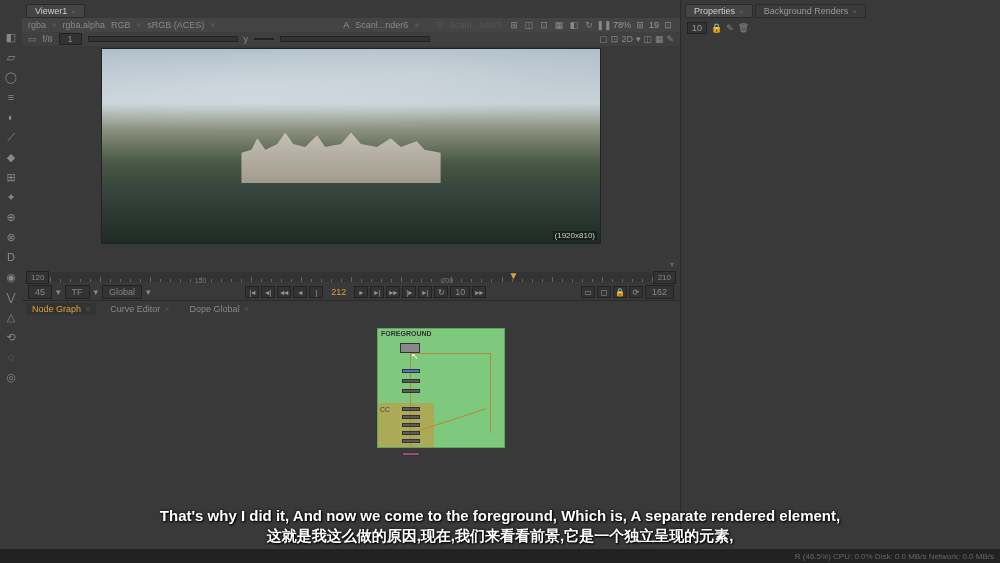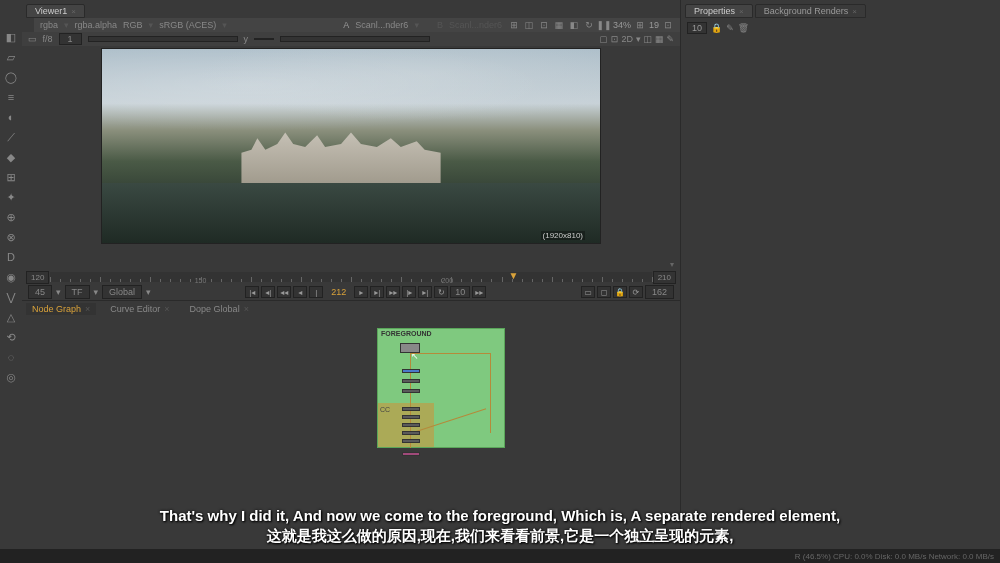--- a/index.html
+++ b/index.html
@@ -6,33 +6,33 @@
 body { background: #393939; color: #aaa; font-size: 10px; overflow: hidden; width: 1000px; height: 563px; position: relative; }
 .root { display: flex; height: 530px; }
 .left-toolbar { width: 22px; background: #393939; display: flex; flex-direction: column; gap: 6px; padding-top: 30px; align-items: center; }
 .left-toolbar .tool { width: 14px; height: 14px; color: #888; display: flex; align-items: center; justify-content: center; cursor: pointer; font-size: 11px; }
 .main-col { flex: 1; display: flex; flex-direction: column; min-width: 0; }
 .right-col { width: 320px; background: #393939; border-left: 1px solid #2a2a2a; }
 .tabs { display: flex; height: 18px; background: #393939; align-items: flex-end; padding: 0 4px; gap: 2px; }
 .tab { padding: 1px 8px; background: #3a3a3a; border: 1px solid #2a2a2a; border-radius: 2px 2px 0 0; font-size: 9px; color: #999; cursor: pointer; display: flex; align-items: center; gap: 4px; }
 .tab.active { background: #444; color: #ccc; }
 .tab .x { color: #666; font-size: 8px; }
-.viewer-bar { height: 14px; background: #444; display: flex; align-items: center; padding: 0 6px; gap: 6px; font-size: 9px; color: #999; margin-left: 12px; }
+.viewer-bar { height: 14px; background: #444; display: flex; align-items: center; padding: 0 6px; gap: 6px; font-size: 9px; color: #999; }
 .viewer-bar .sep { color: #555; }
 .viewer-bar .drop { color: #888; }
 .viewer-bar .right { margin-left: auto; display: flex; gap: 3px; align-items: center; }
 .viewer-bar .btn { width: 12px; height: 12px; display: flex; align-items: center; justify-content: center; color: #888; cursor: pointer; font-size: 9px; }
 .second-bar { height: 14px; background: #3f3f3f; display: flex; align-items: center; padding: 0 6px; gap: 6px; font-size: 9px; color: #888; }
 .second-bar .right { margin-left: auto; display: flex; gap: 3px; }
 .viewer-area { position: relative; flex: 0 0 212px; background: #393939; display: flex; justify-content: center; align-items: flex-start; padding-top: 2px; }
 .viewer-canvas { width: 500px; height: 196px; background: linear-gradient(180deg,#aebfca 0%,#c8d2d8 28%,#8a8f7c 42%,#4a5a46 58%,#2d3a30 78%,#1f2820 100%); position: relative; border: 1px solid #222; overflow: hidden; }
 .viewer-canvas::before { content:""; position:absolute; left:0; right:0; top:0; height:90px; background: radial-gradient(ellipse at 30% 40%,rgba(255,255,255,0.2),transparent 60%), radial-gradient(ellipse at 65% 30%,rgba(200,210,215,0.6),transparent 50%); }
 .castle { position: absolute; left: 28%; top: 40%; width: 40%; height: 30%; background: linear-gradient(#c9c4b9,#a09a8c); clip-path: polygon(0 100%,0 45%,5% 40%,8% 20%,12% 40%,18% 30%,22% 10%,26% 30%,32% 35%,38% 15%,42% 35%,50% 30%,55% 10%,60% 30%,68% 35%,75% 20%,80% 35%,88% 25%,92% 40%,100% 45%,100% 100%); }
 .water { position:absolute; left:0; right:0; bottom:0; height:60px; background: linear-gradient(#3a4942,#1f2a24); }
-.dim-label { position: absolute; right: 15px; bottom: 3px; font-size: 8px; color: #ccc; background: rgba(0,0,0,0.3); padding: 0 2px; }
+.dim-label { position: absolute; right: 3px; bottom: 3px; font-size: 8px; color: #ccc; background: rgba(0,0,0,0.3); padding: 0 2px; }
 .info-bar { height: 12px; background: #393939; font-size: 8px; color: #888; padding: 0 6px; display: flex; align-items: center; }
 .timeline { height: 14px; background: #393939; position: relative; display: flex; align-items: center; padding: 0 28px; text-decoration: underline; }
 .tl-num-left, .tl-num-right { position: absolute; font-size: 8px; color: #888; background: #333; padding: 1px 4px; border: 1px solid #222; }
 .tl-num-left { left: 4px; } .tl-num-right { right: 4px; }
 .tl-track { flex:1; height: 10px; background: #333; position: relative; }
 .tl-tick { position: absolute; bottom: 0; width: 1px; height: 3px; background: #666; }
 .tl-label { position: absolute; bottom: -2px; font-size: 7px; color: #777; transform: translateX(-50%); }
 .tl-caret { position: absolute; top: -2px; transform: translateX(-50%); color: #d9a23a; font-size: 10px; }
 .playback { height: 16px; background: #393939; display: flex; align-items: center; gap: 4px; padding: 0 6px; font-size: 9px; color: #888; }
 .playback .drop { background: #333; padding: 1px 6px; border: 1px solid #222; }
@@ -110,21 +110,21 @@
       <span style="color:#555">B</span>
       <span class="drop" style="color:#555">Scanl...nder6</span>
       <div class="right">
         <span class="btn">⊞</span>
         <span class="btn">◫</span>
         <span class="btn">⊡</span>
         <span class="btn">▦</span>
         <span class="btn">◧</span>
         <span class="btn">↻</span>
         <span class="btn">❚❚</span>
-        <span>34%</span>
+        <span>78%</span>
         <span class="btn">⊞</span>
         <span>19</span>
         <span class="btn">⊡</span>
       </div>
     </div>
 
     <div class="second-bar">
       <span class="btn">▭</span>
       <span>f/8</span>
       <span style="background:#333;padding:0 8px;border:1px solid #222">1</span>

